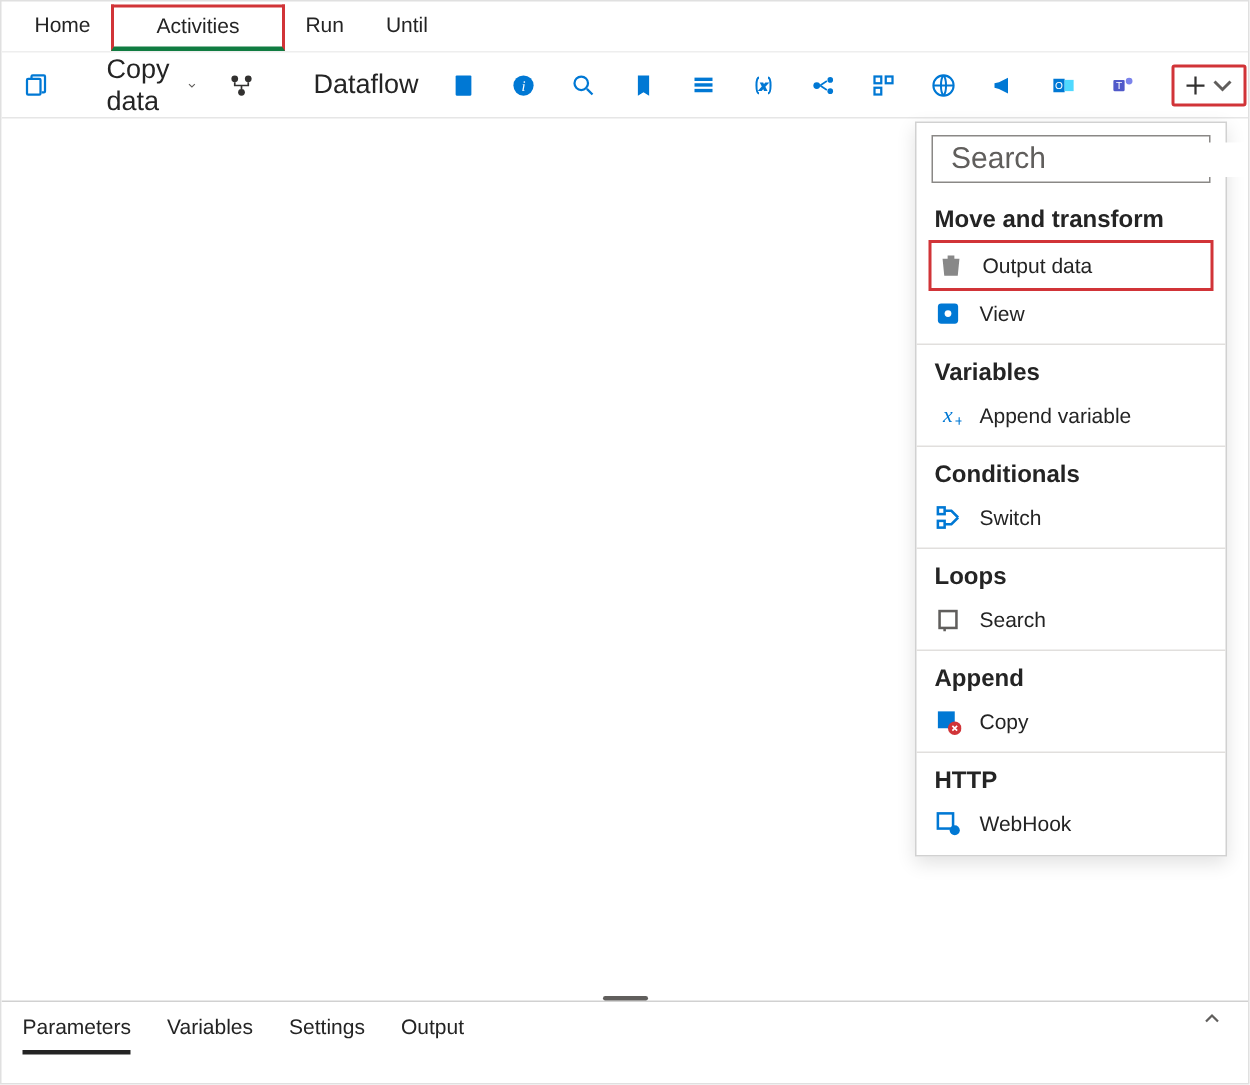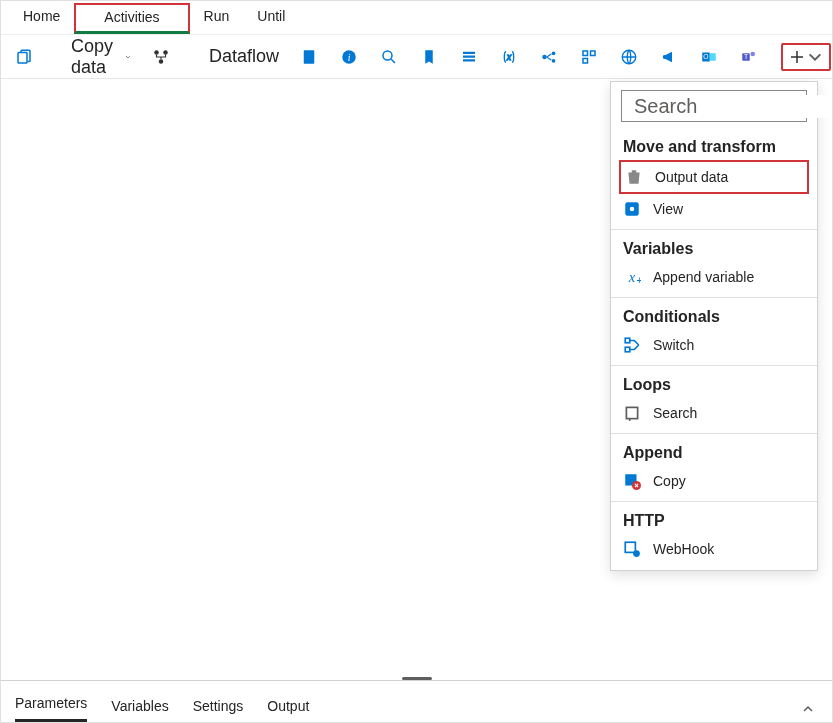--- a/index.html
+++ b/index.html
@@ -38,21 +38,21 @@
 .searchwrap input { border: none; outline: none; flex: 1; font-size: 20px; margin-left: 4px; color: #000000; }
 .searchwrap input::placeholder { color: #605e5c; }
 .grouphdr { font-weight: 600; padding: 8px 12px 4px; font-size: 16px; }
 .menuitem { display: flex; align-items: center; gap: 12px; padding: 6px 12px; cursor: pointer; }
 .menuitem .micon { width: 18px; height: 18px; display: flex; align-items: center; justify-content: center; }
 .menuitem.redbox { border: 2px solid #d13438; margin: 0 8px; padding: 6px 4px; }
 .sep { border-top: 1px solid #e1dfdd; margin: 5px 0 2px; }
 
 .canvas { position: absolute; top: 79px; left: 0; right: 0; bottom: 42px; background: #fff; }
 
-.bottombar { position: absolute; bottom: 0; left: 0; right: 0; height: 42px; border-top: 1px solid #d1d1d1; display: flex; align-items: flex-end; padding: 0 14px; gap: 24px; }
+.bottombar { position: absolute; bottom: 0; left: 0; right: 0; height: 55px; border-top: 1px solid #d1d1d1; display: flex; align-items: flex-start; padding: 0 14px; gap: 24px; }
 .bottombar::before { content: ""; position: absolute; top: -4px; left: 50%; transform: translateX(-50%); width: 30px; height: 3px; background: #605e5c; border-radius: 2px; }
 .btab { padding: 8px 0; cursor: pointer; }
 .btab.active { border-bottom: 3px solid #242424; font-weight: 400; }
 .spacer { flex: 1; }
 .expand { cursor: pointer; padding: 4px; }
 .expand svg { width: 12px; height: 12px; }
 </style>
 </head>
 <body>
 

